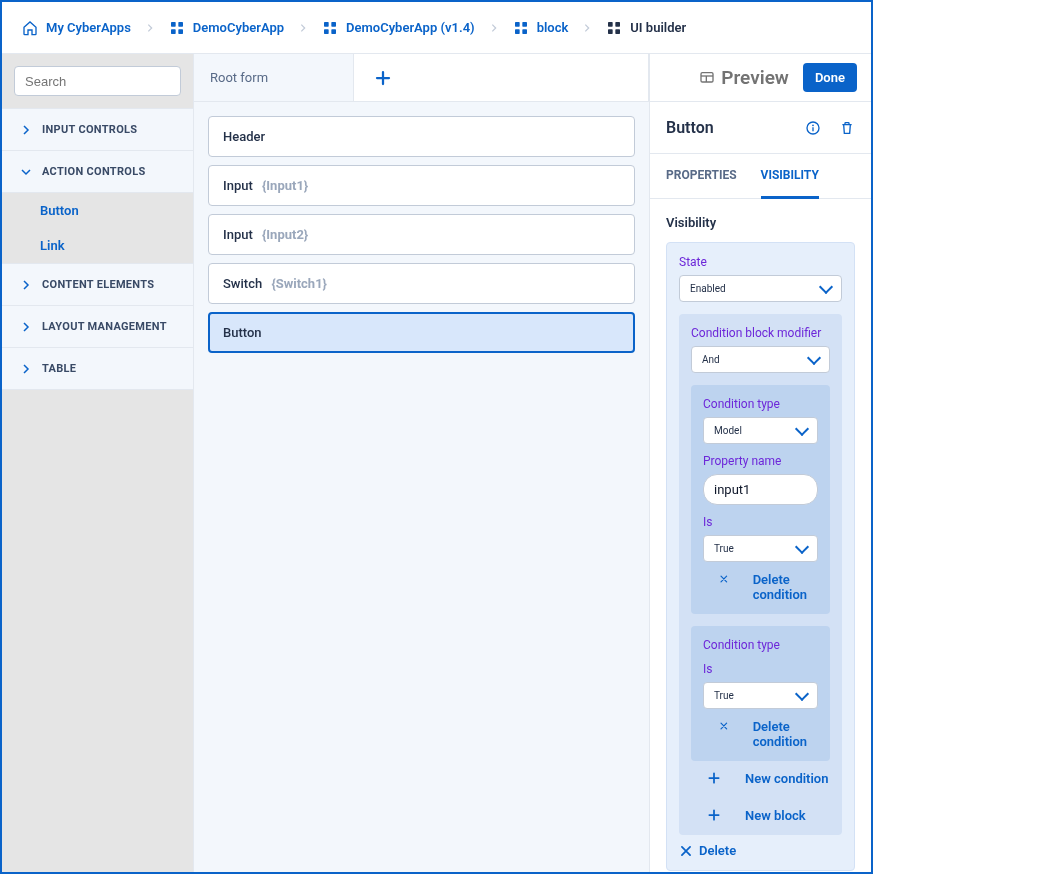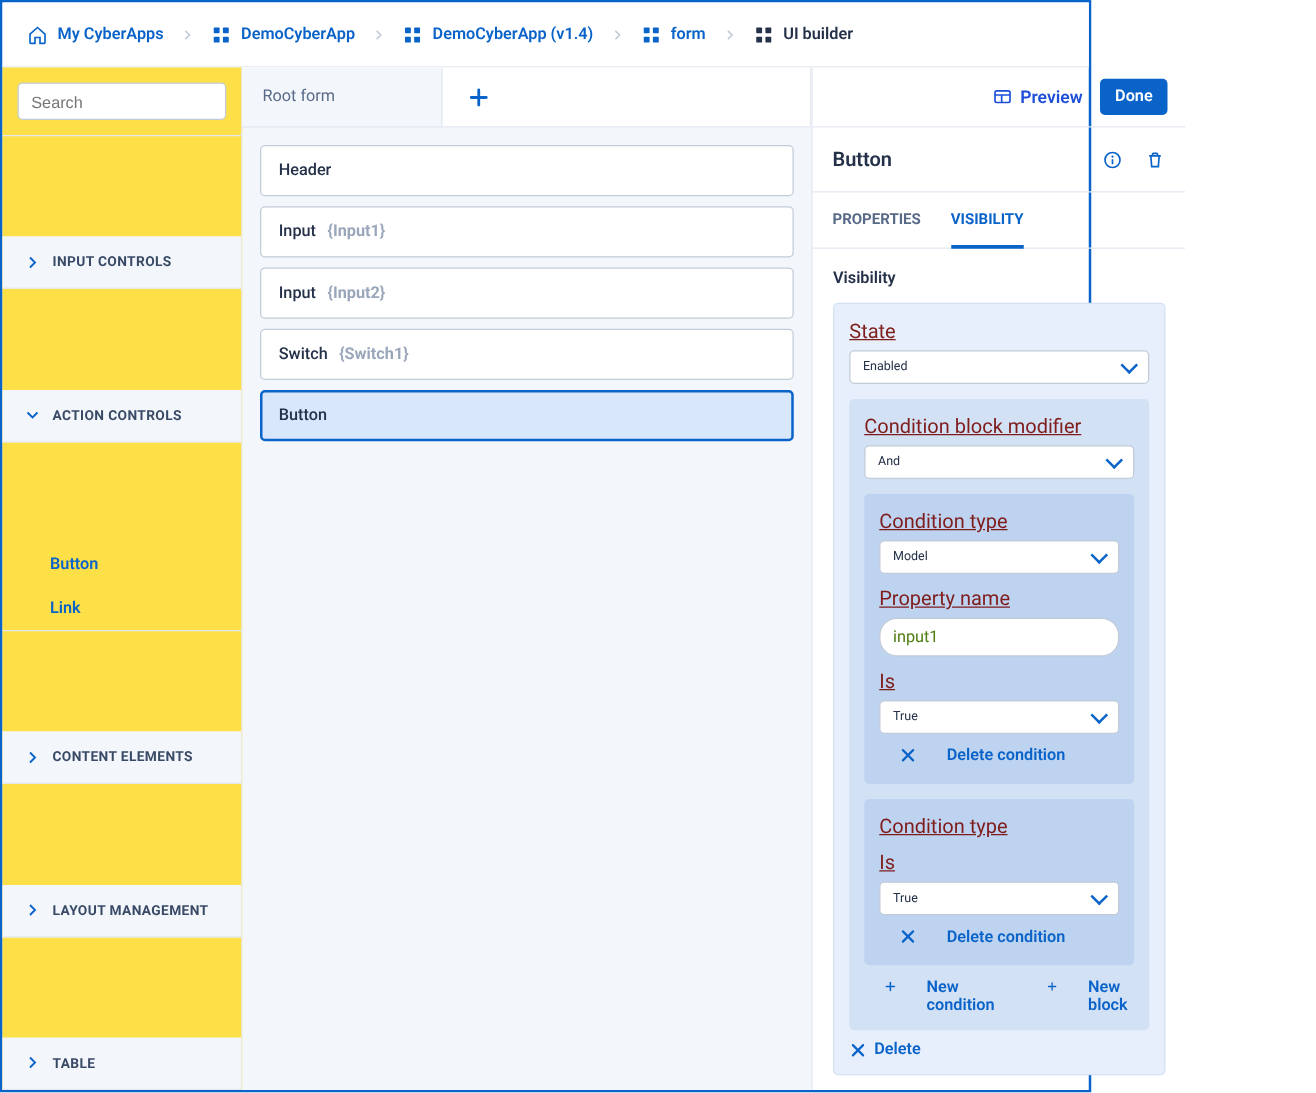--- a/index.html
+++ b/index.html
@@ -46,22 +46,22 @@
   
   .main {
     flex: 1; min-height: 0;
     display: grid;
     grid-template-columns: 192px 456px 1fr;
   }
 
   
   .sidebar {
     border-right: 1px solid #e3e8ef;
-    background: #fde047;
-    display: flex; flex-direction: column; justify-content: space-between;
+    background: #e5e5e5;
+    display: flex; flex-direction: column;
   }
   .search-wrap {
     padding: 12px;
     border-bottom: 1px solid #e3e8ef;
   }
   .search {
     display: flex; align-items: center;
     border: 1px solid #c2cbd8;
     border-radius: 4px;
     background: #fff;
@@ -167,22 +167,22 @@
   }
   .right-top {
     height: 48px;
     border-bottom: 1px solid #e3e8ef;
     display: flex; align-items: center; justify-content: flex-end;
     gap: 14px;
     padding-right: 14px;
   }
   .preview {
     display: flex; align-items: center; gap: 6px;
-    color: #1d4ed8; font-weight: 600; cursor: pointer;
-    font-size: 14px;
+    color: #737373; font-weight: 600; cursor: pointer;
+    font-size: 19px;
   }
   .preview svg { width: 16px; height: 16px; }
   .done {
     background: #0a63c9; color: #fff;
     border-radius: 4px; padding: 7px 12px;
     font-weight: 600; cursor: pointer;
     font-size: 13px;
   }
 
   .sel-head {
@@ -222,21 +222,21 @@
     margin: 0 0 12px 0;
     font-size: 13px; font-weight: 600; color: #243149;
   }
 
   .dep {
     background: #e6effb;
     border: 1px solid #d3e1f5;
     border-radius: 4px;
     padding: 12px;
   }
-  .lbl { font-size: 16px; color: #7f1d1d; margin-bottom: 6px; text-decoration: underline; }
+  .lbl { font-size: 12px; color: #6d28d9; margin-bottom: 6px; }
   .select {
     position: relative;
     background: #fff;
     border: 1px solid #c2cbd8;
     border-radius: 4px;
     padding: 7px 30px 7px 10px;
     font-size: 10px;
     color: #243149;
     cursor: pointer;
   }
@@ -247,21 +247,21 @@
     border-right: 2px solid #0a63c9;
     border-bottom: 2px solid #0a63c9;
     transform: translateY(-70%) rotate(45deg);
   }
   .textin {
     background: #fff;
     border: 1px solid #c2cbd8;
     border-radius: 14px;
     padding: 7px 10px;
     font-size: 13px;
-    color: #4d7c0f;
+    color: #0f172a;
   }
 
   .block {
     margin-top: 12px;
     background: #d3e1f5;
     border-radius: 4px;
     padding: 12px;
   }
   .block-inner {
     margin-top: 12px;
@@ -271,21 +271,21 @@
   }
   .row { margin-bottom: 10px; }
 
   .link-btn {
     display: inline-flex; align-items: flex-start; gap: 24px;
     color: #0a63c9; font-weight: 600; font-size: 13px;
     cursor: pointer;
     margin-left: 16px;
   }
   .link-btn svg { width: 14px; height: 14px; }
-  .actions-row { display: flex; gap: 22px; margin-top: 10px; }
+  .actions-row { display: flex; gap: 22px; margin-top: 10px; flex-direction: column; }
 
   .del-line {
     display: flex; align-items: center; gap: 6px;
     color: #0a63c9; font-weight: 600; font-size: 13px;
     margin-top: 8px; cursor: pointer;
   }
   .del-line svg { width: 14px; height: 14px; }
 </style>
 </head>
 <body>
@@ -377,21 +377,21 @@
           <use href="#i-chev-right"></use>
         </svg>
       </span>
 
     <span class="crumb">
       <span class="crumb-icon" style="color:#0a63c9">
           <svg>
             <use href="#i-grid4"></use>
           </svg>
         </span>
-      <span>form</span>
+      <span>block</span>
     </span>
     <span class="chev-sep">
         <svg>
           <use href="#i-chev-right"></use>
         </svg>
       </span>
 
     <span class="crumb last">
       <span class="crumb-icon" style="color:#243149">
           <svg>

